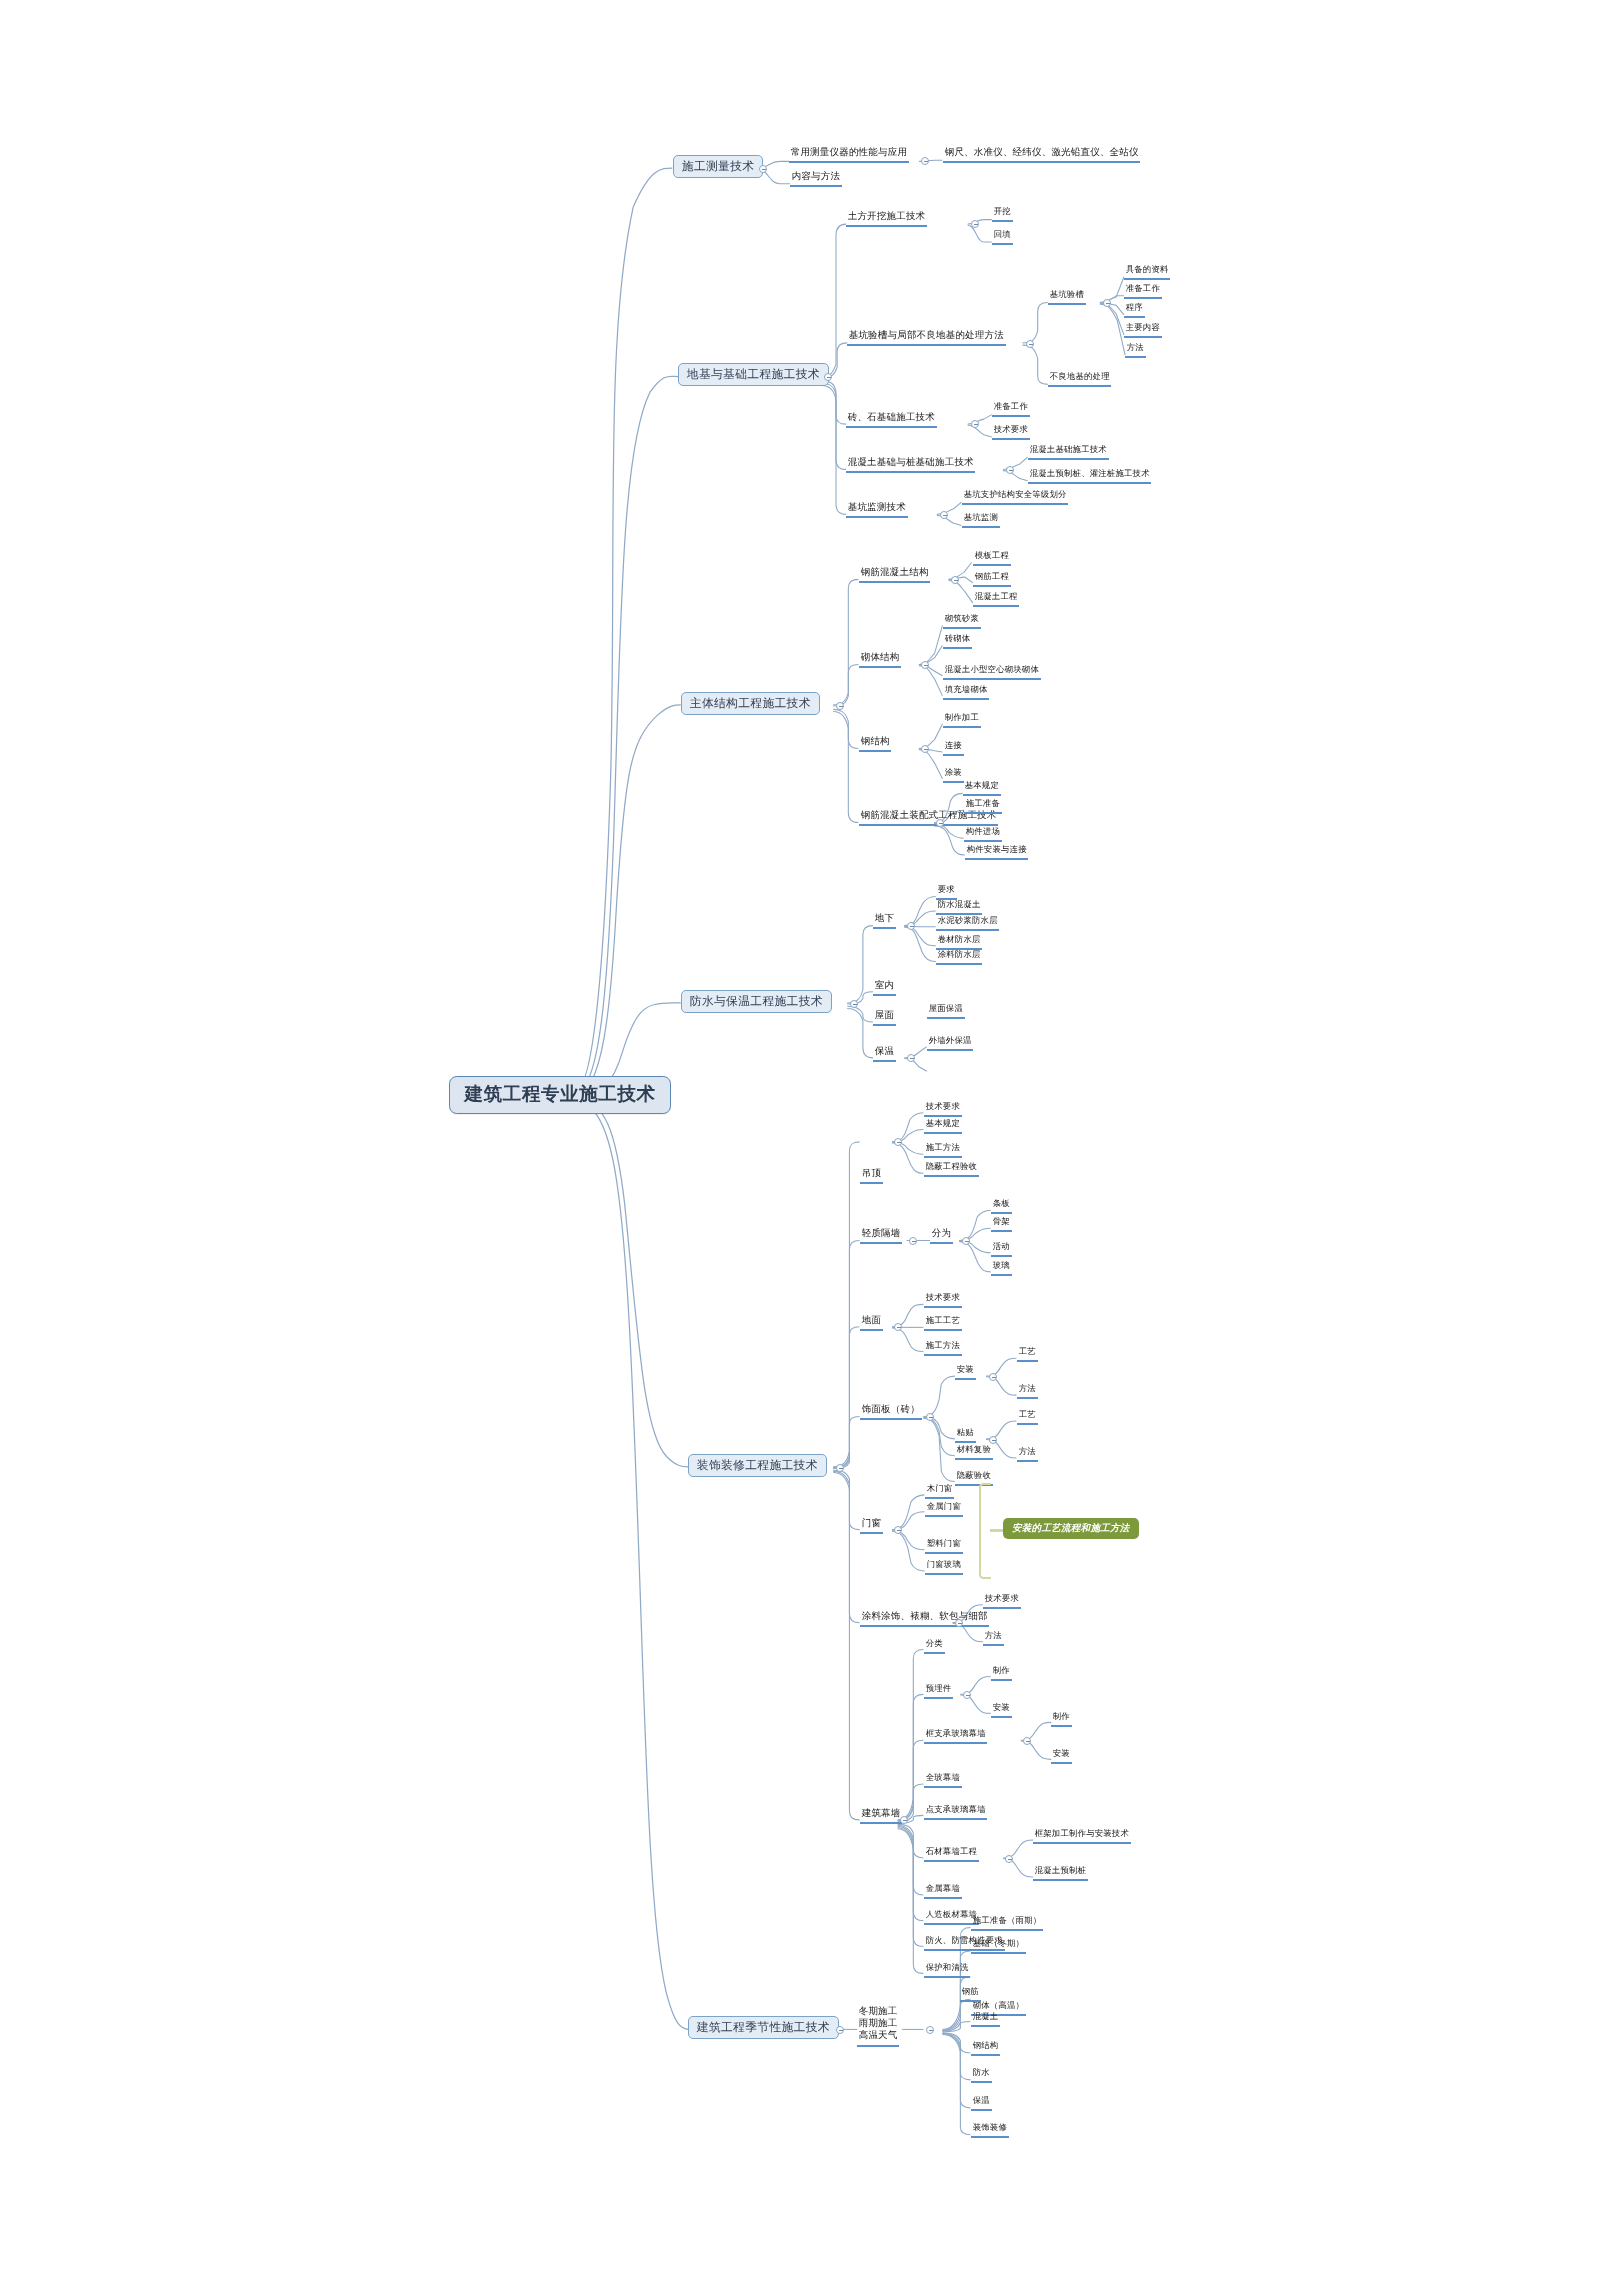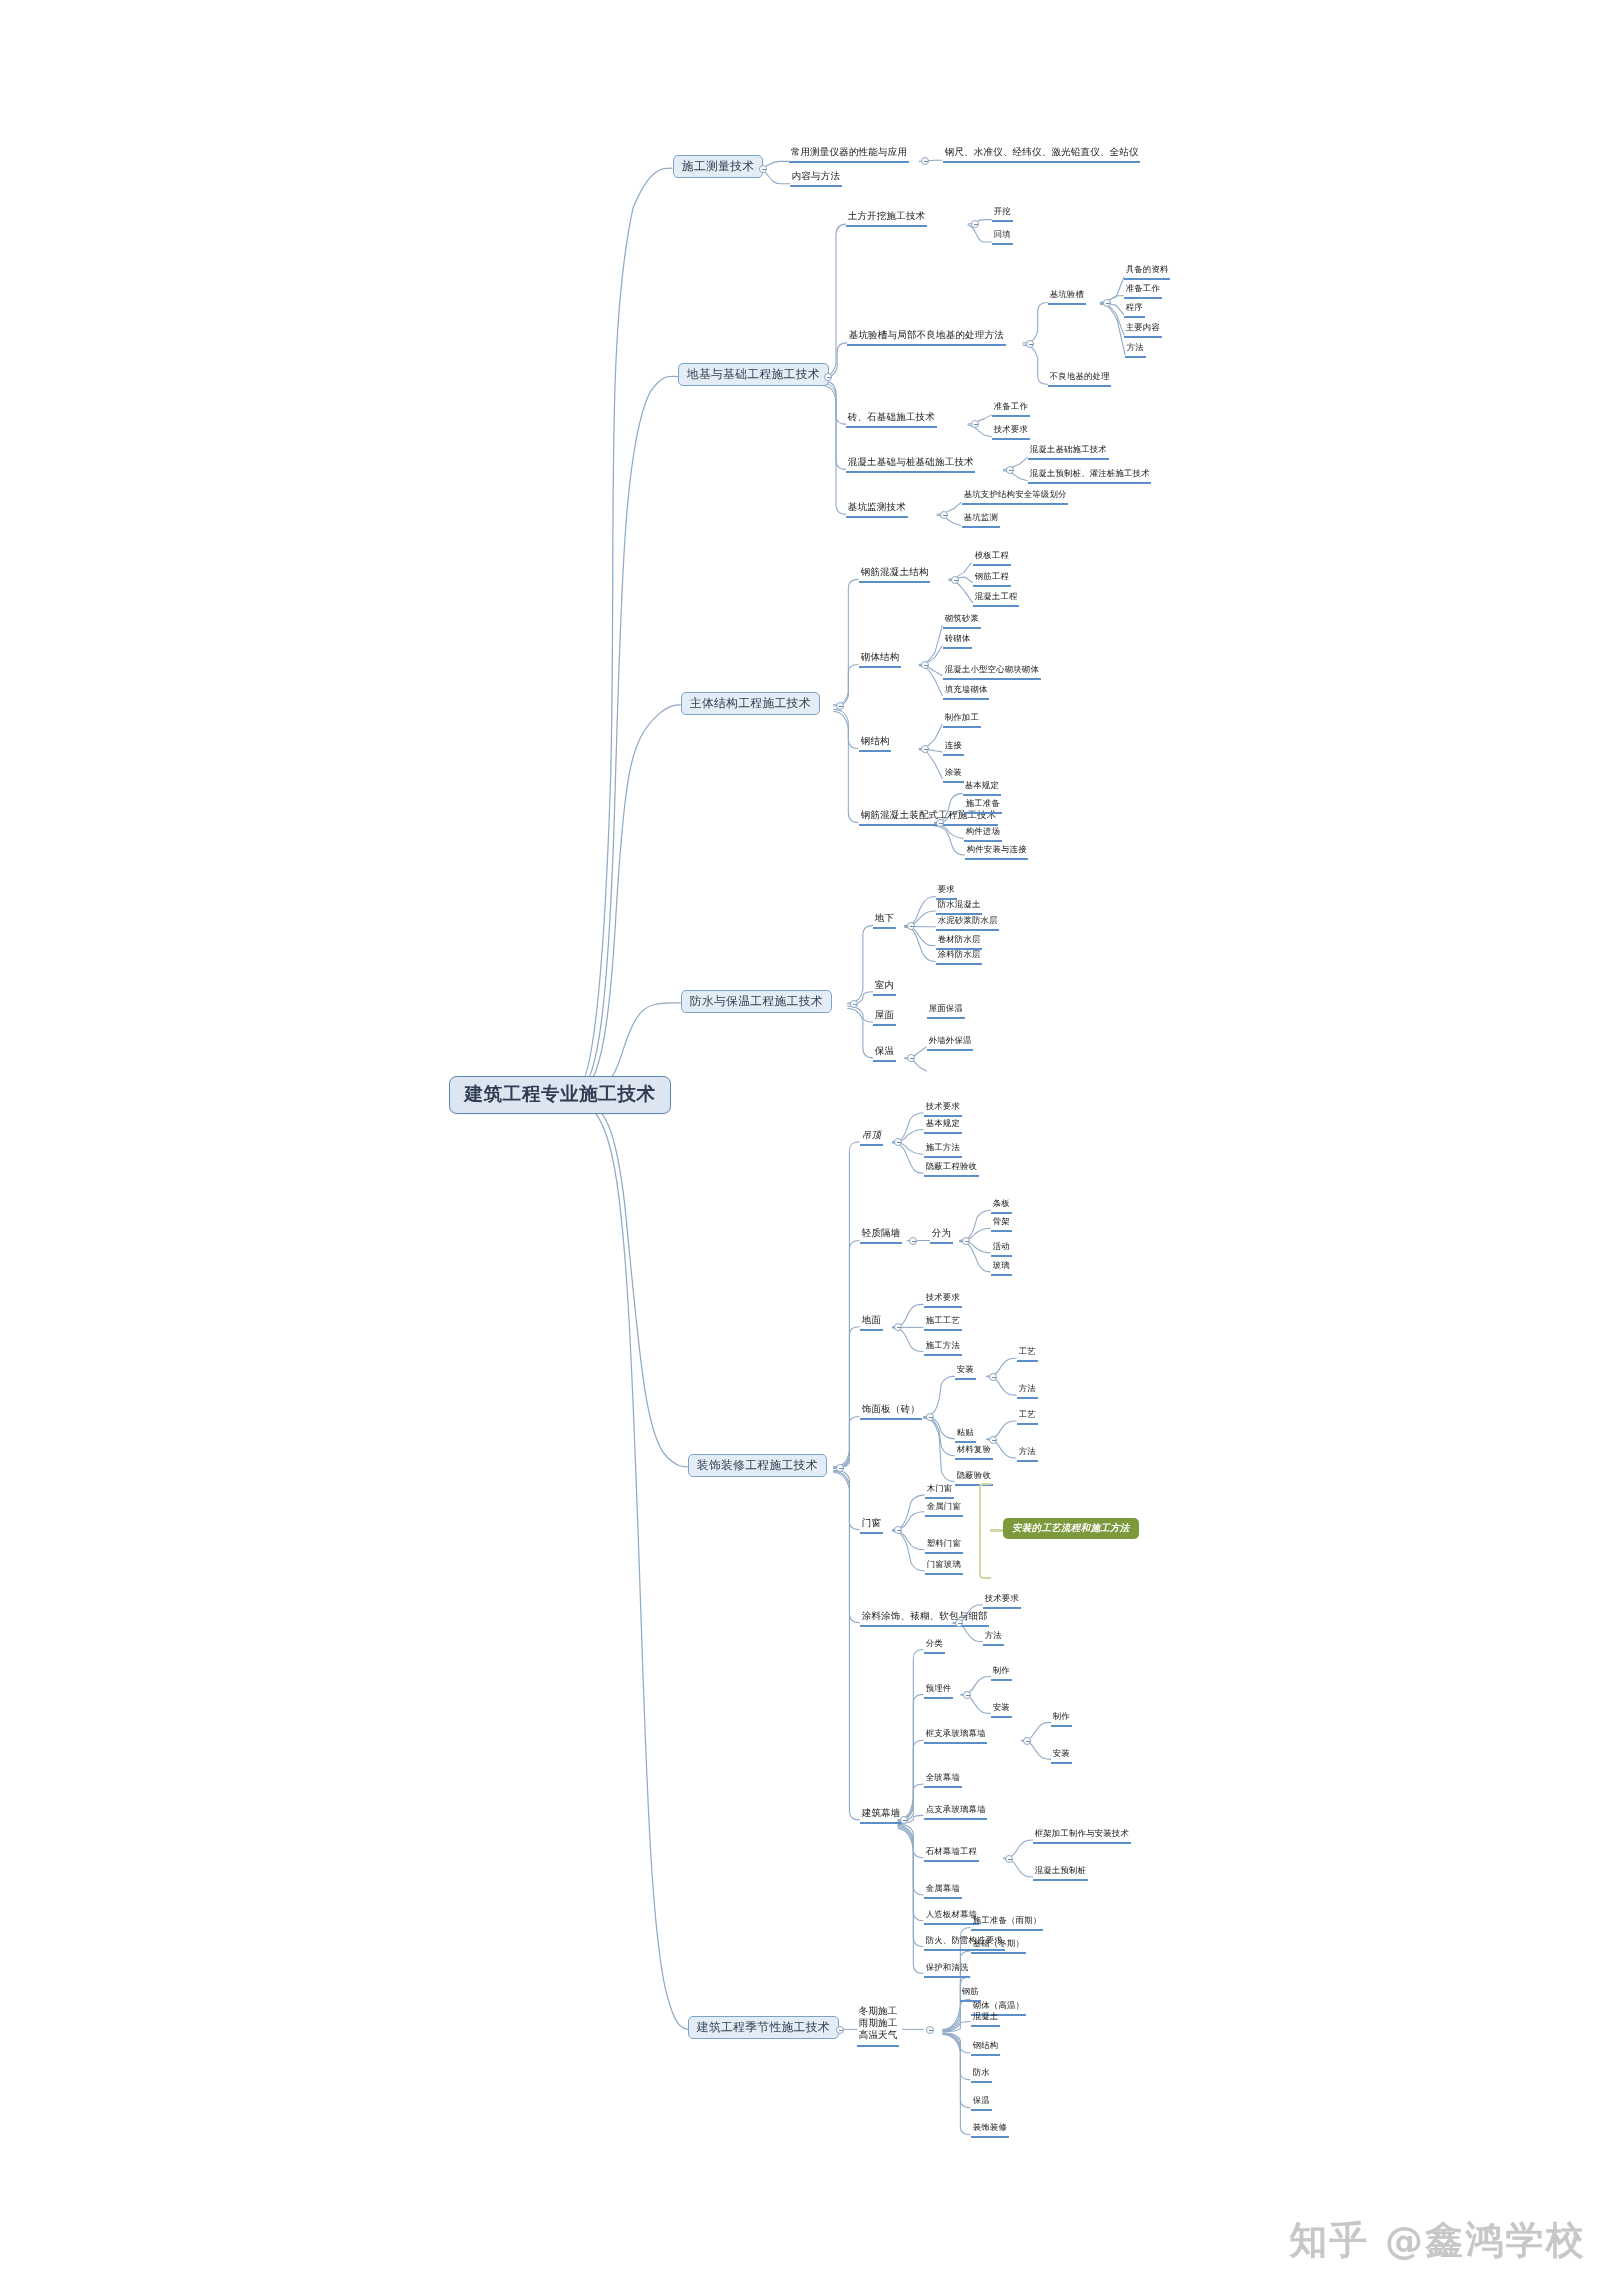--- a/index.html
+++ b/index.html
@@ -372,21 +372,21 @@
   <div class="node u-node small" style="left:873px; top:1010px;">屋面</div>
 
   <div class="node u-node small" style="left:873px; top:1046px;">保温</div>
   <div class="toggle" style="left:907px; top:1054px;"></div>
   <div class="node u-node tiny" style="left:927px; top:1036px;">外墙外保温</div>
   <div class="node u-node tiny" style="left:927px; top:1004px;">屋面保温</div>
 
   <div class="node l1-node" style="left:688px; top:1454px;">装饰装修工程施工技术</div>
   <div class="toggle" style="left:836px; top:1464px;"></div>
 
-  <div class="node u-node small" style="left:860px; top:1130px;font-style:italic;">吊顶</div>
+  <div class="node u-node small" style="left:860px; top:1168px;">吊顶</div>
   <div class="toggle" style="left:894px; top:1138px;"></div>
   <div class="node u-node tiny" style="left:924px; top:1102px;">技术要求</div>
   <div class="node u-node tiny" style="left:924px; top:1119px;">基本规定</div>
   <div class="node u-node tiny" style="left:924px; top:1143px;">施工方法</div>
   <div class="node u-node tiny" style="left:924px; top:1162px;">隐蔽工程验收</div>
 
   <div class="node u-node small" style="left:860px; top:1228px;">轻质隔墙</div>
   <div class="toggle" style="left:909px; top:1237px;"></div>
   <div class="node u-node small" style="left:930px; top:1228px;">分为</div>
   <div class="toggle" style="left:962px; top:1237px;"></div>
@@ -472,16 +472,15 @@
   <div class="node u-node tiny" style="left:971px; top:1916px;">施工准备（雨期）</div>
   <div class="node u-node tiny" style="left:971px; top:1939px;">基础（冬期）</div>
   <div class="node u-node tiny" style="left:971px; top:1965px;margin-top:36px;">砌体（高温）</div>
   <div class="node u-node tiny" style="left:960px; top:1987px;">钢筋</div>
   <div class="node u-node tiny" style="left:971px; top:2012px;">混凝土</div>
   <div class="node u-node tiny" style="left:971px; top:2041px;">钢结构</div>
   <div class="node u-node tiny" style="left:971px; top:2068px;">防水</div>
   <div class="node u-node tiny" style="left:971px; top:2096px;">保温</div>
   <div class="node u-node tiny" style="left:971px; top:2123px;">装饰装修</div>
 
-  <div class="watermark">知乎 @鑫鸿学校</div>
 
 </div>
 
 
 </body></html>

